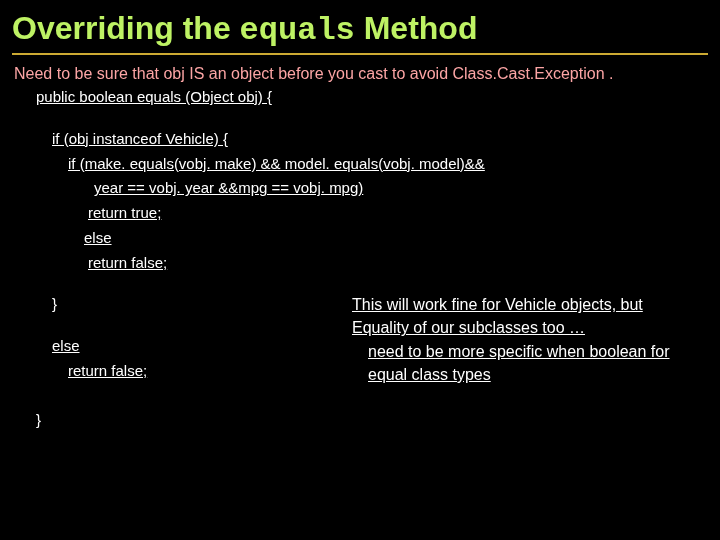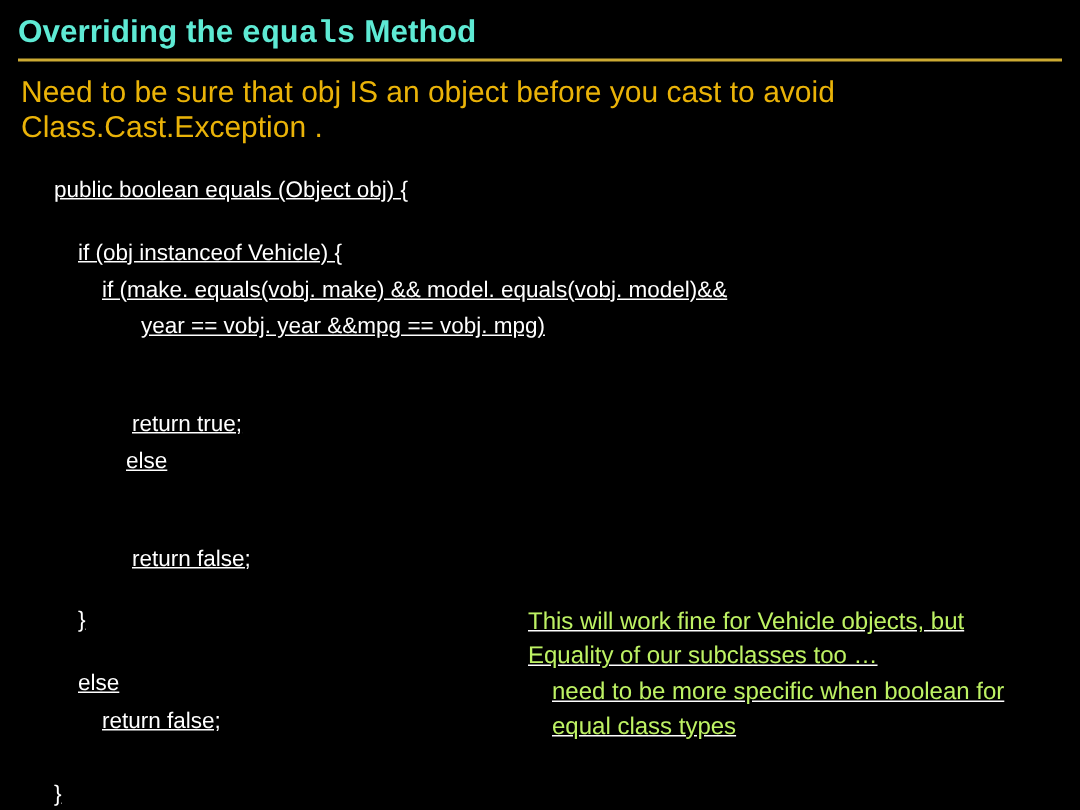--- a/index.html
+++ b/index.html
@@ -8,60 +8,60 @@
     height: 540px;
     background: #000000;
     font-family: Arial, Helvetica, sans-serif;
     color: #ffffff;
     overflow: hidden;
   }
   .slide {
     padding: 10px 12px;
   }
   .title {
-    font-size: 21px;
+    font-size: 32px;
     font-weight: bold;
-    color: #5eead4;
+    color: #bef264;
     padding-bottom: 4px;
   }
   .title .mono {
     font-family: "Courier New", Courier, monospace;
     font-weight: bold;
   }
   .rule {
     height: 2px;
     background: #ccaa33;
     margin-bottom: 10px;
   }
   .intro {
-    font-size: 20px;
-    color: #eab308;
-    margin-bottom: 18px;
+    font-size: 16px;
+    color: #fca5a5;
+    margin-bottom: 2px;
     padding-left: 2px;
   }
   .code {
     font-size: 15px;
     font-family: Arial, Helvetica, sans-serif;
     color: #ffffff;
     line-height: 1.65;
     padding-left: 24px;
     text-decoration: underline;
   }
   .code .l1 { padding-left: 0; }
   .code .l2 { padding-left: 16px; margin-top: 17px; }
   .code .l3 { padding-left: 32px; }
   .code .l4 { padding-left: 48px; }
   .code .l5 { padding-left: 58px; }
-  .code .l4b { padding-left: 52px; margin-top: 40px; }
+  .code .l4b { padding-left: 52px; }
   .content-row {
     display: flex;
   }
   .note {
     font-size: 16px;
-    color: #bef264;
+    color: #ffffff;
     line-height: 1.45;
     padding-top: 18px;
     padding-left: 16px;
     max-width: 340px;
   }
   .note div { white-space: normal; }
   .note .ind { padding-left: 16px; }
 </style>
 </head>
 <body>

